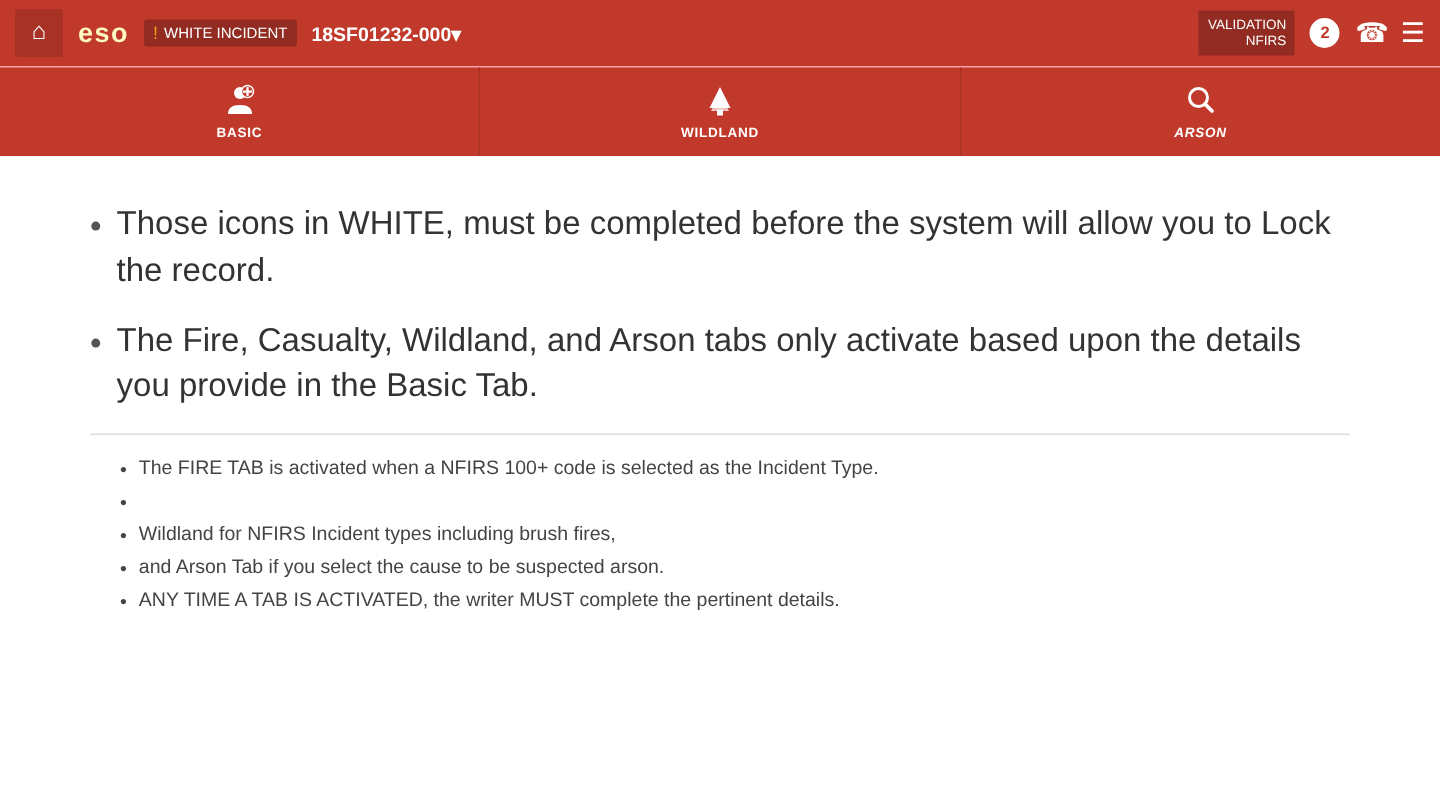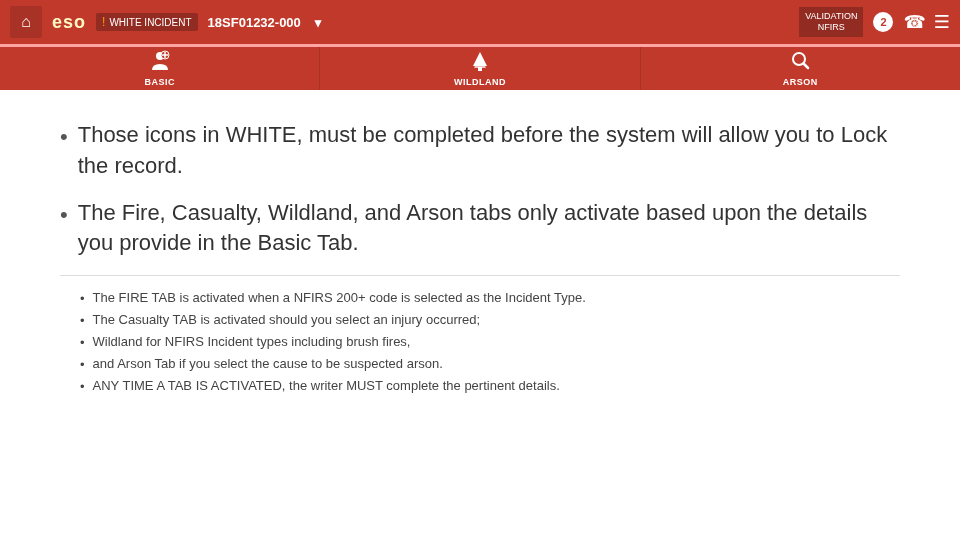--- a/index.html
+++ b/index.html
@@ -58,31 +58,31 @@
       color: #f39c12;
       font-size: 12px;
     }
 
     .incident-id {
       color: white;
       font-size: 13px;
       font-weight: bold;
       display: flex;
       align-items: center;
-      gap: 14px;
+      gap: 0;
     }
 
     .spacer { flex: 1; }
 
     .validation-box {
       background: #922b21;
       color: white;
       font-size: 9px;
       padding: 4px 6px;
-      text-align: center;
+      text-align: right;
       line-height: 1.2;
     }
 
     .nav-right-icons {
       display: flex;
       align-items: center;
       gap: 8px;
       color: white;
       font-size: 18px;
     }
@@ -96,44 +96,44 @@
       display: flex;
       align-items: center;
       justify-content: center;
       font-size: 11px;
       font-weight: bold;
     }
 
     
     .tabs-nav {
       background: #c0392b;
-      height: 46px;
+      height: 60px;
       display: flex;
       align-items: stretch;
-      border-top: 3px solid #fca5a5;
+      border-top: 1px solid #fca5a5;
     }
 
     .tab-item {
       flex: 1;
       display: flex;
       flex-direction: column;
       align-items: center;
       justify-content: center;
       color: white;
       font-size: 9px;
       font-weight: bold;
       letter-spacing: 0.5px;
       cursor: pointer;
       padding: 4px;
       gap: 2px;
       text-transform: uppercase;
       border-right: 1px solid #a93226;
     }
 
-    .tab-item:last-child { border-right: none; }
+    .tab-item:last-child { border-right: none; font-style: italic; }
 
     .tab-item .tab-icon {
       font-size: 18px;
       line-height: 1;
     }
 
     
     .content {
       padding: 30px 60px 20px 60px;
       background: #fff;
@@ -253,25 +253,24 @@
   <div class="bullet-large">
     <span class="bullet-dot">•</span>
     <span>The Fire, Casualty,  Wildland, and Arson tabs only activate based upon the details you provide in the Basic Tab.</span>
   </div>
 
   <hr class="divider">
 
   <div class="sub-bullets">
     <div class="bullet-small">
       <span class="bullet-dot-sm">•</span>
-      <span>The FIRE TAB is activated when a NFIRS 200+ code is selected as the Incident Type.</span>
-    </div>
-    <div class="bullet-small">
-      <span class="bullet-dot-sm">•</span>
-      <span>The Casualty TAB is activated should you select an injury occurred;</span>
+      <span>The FIRE TAB is activated when a NFIRS 100+ code is selected as the Incident Type.</span>
+    </div>
+    <div class="bullet-small">
+      <span class="bullet-dot-sm">•</span>
     </div>
     <div class="bullet-small">
       <span class="bullet-dot-sm">•</span>
       <span>Wildland for NFIRS Incident types including brush fires,</span>
     </div>
     <div class="bullet-small">
       <span class="bullet-dot-sm">•</span>
       <span>and Arson Tab if you select the cause to be suspected arson.</span>
     </div>
     <div class="bullet-small">

